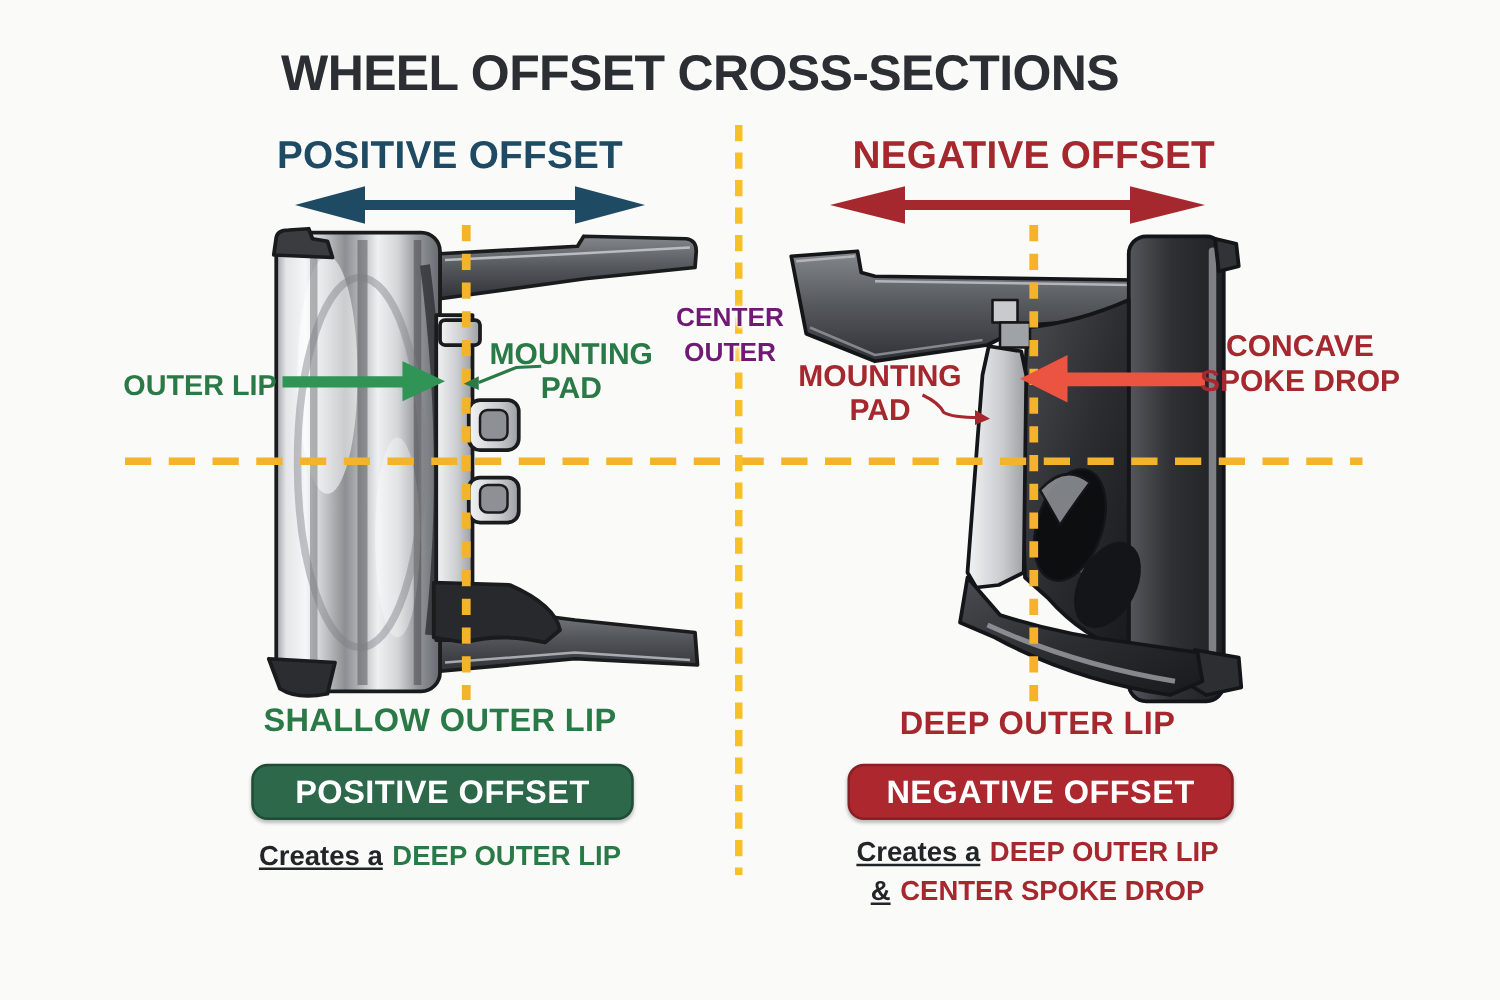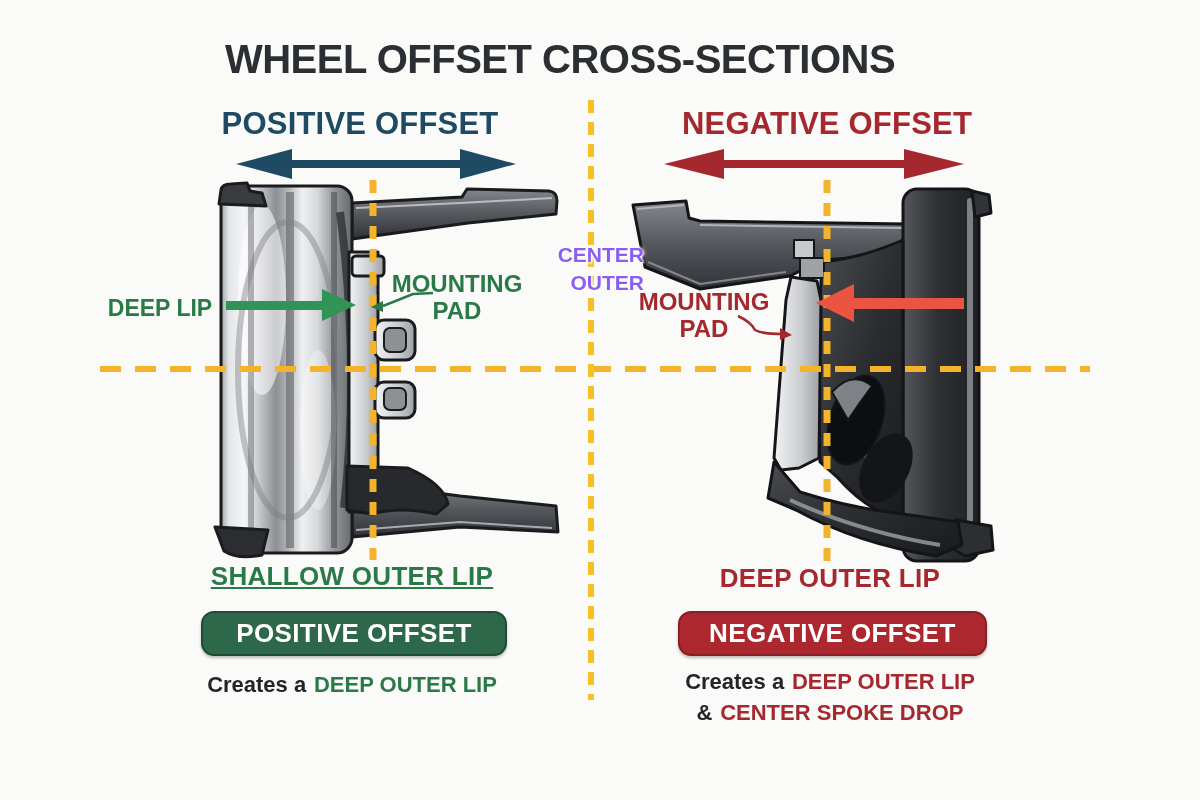--- a/index.html
+++ b/index.html
@@ -8,41 +8,41 @@
     background:var(--background,#fafaf8);
     font-family:"Liberation Sans",sans-serif;
   }
   #scene{position:absolute;left:0;top:0;z-index:1;}
   .t{position:absolute;z-index:2;font-weight:bold;line-height:1.15;}
   .ctr{text-align:center;}
   #title{left:160px;top:36px;width:800px;font-size:40px;letter-spacing:-.5px;color:var(--title-ink);}
   .hdr{top:106px;width:400px;font-size:31px;letter-spacing:.2px;}
   #pos-hdr{left:160px;color:var(--positive-blue);}
   #neg-hdr{left:627px;color:var(--negative-red);}
-  #centerline-label{left:524px;top:241px;width:120px;font-size:21px;line-height:28px;color:#8b5cf6;
-    text-shadow:0 0 3px #fff,0 0 5px #fff,1px 1px 2px #fff,-1px -1px 2px #fff;text-align:right;}
+  #centerline-label{left:524px;top:241px;width:120px;font-size:21px;line-height:28px;color:#701a75;
+    text-shadow:0 0 3px #fff,0 0 5px #fff,1px 1px 2px #fff,-1px -1px 2px #fff;}
   .lab-green{color:var(--green-text);}
   .lab-red{color:var(--negative-red);}
   #outer-lip-label{left:60px;top:295px;width:200px;font-size:23px;}
   #pos-pad-label{left:357px;top:270px;width:200px;font-size:24px;line-height:27px;}
   #neg-pad-label{left:604px;top:288px;width:200px;font-size:24px;line-height:27px;}
   #concave-label{left:890px;top:264px;width:300px;font-size:24px;line-height:28px;}
   .caption{top:562px;width:300px;font-size:26px;letter-spacing:.3px;}
-  #pos-caption{left:202px;text-decoration:underline;}
+  #pos-caption{left:202px;}
   #neg-caption{left:680px;top:564px;}
   .badge{position:absolute;z-index:2;top:611px;height:41px;border-radius:13px;
     display:flex;align-items:center;justify-content:center;
     color:#fff;font-weight:bold;font-size:26px;letter-spacing:.4px;
     box-shadow:0 2px 3px rgba(0,0,0,.25);}
   #pos-badge{left:201px;width:302px;background:var(--green-badge);border:2px solid #1f4c36;}
   #neg-badge{left:678px;width:305px;background:var(--red-badge);border:2px solid #871f25;}
   .result{font-size:22px;line-height:31px;}
   #pos-result{left:152px;top:669px;width:400px;}
   #neg-result{left:655px;top:666px;width:350px;}
-  .result .pre{color:var(--label-ink);margin-right:.35em;}
+  .result .pre{color:var(--label-ink);margin-right:.35em;text-decoration:underline;}
   .result .hi-g{color:var(--green-text);}
   .result .hi-r{color:var(--negative-red);}
 </style>
 </head>
 <body>
 
 <div id="canvas">
 
   <svg id="scene" width="1200" height="800" viewBox="0 0 1200 800">
     <defs>
@@ -179,32 +179,36 @@
   <div class="t ctr" id="title">WHEEL OFFSET CROSS-SECTIONS</div>
 
   <div class="t ctr hdr" id="pos-hdr">POSITIVE OFFSET</div>
   <div class="t ctr hdr" id="neg-hdr">NEGATIVE OFFSET</div>
 
   <div class="t ctr" id="centerline-label">
     <div>CENTER</div>
     <div>OUTER</div>
   </div>
 
-  <div class="t ctr lab-green" id="outer-lip-label">DEEP LIP</div>
+  <div class="t ctr lab-green" id="outer-lip-label">OUTER LIP</div>
 
   <div class="t ctr lab-green" id="pos-pad-label">
     <div>MOUNTING</div>
     <div>PAD</div>
   </div>
 
   <div class="t ctr lab-red" id="neg-pad-label">
     <div>MOUNTING</div>
     <div>PAD</div>
   </div>
 
+  <div class="t ctr lab-red" id="concave-label">
+    <div>CONCAVE</div>
+    <div>SPOKE DROP</div>
+  </div>
 
   <div class="t ctr caption lab-green" id="pos-caption">SHALLOW OUTER LIP</div>
   <div class="t ctr caption lab-red" id="neg-caption">DEEP OUTER LIP</div>
 
   <div class="badge" id="pos-badge">POSITIVE OFFSET</div>
   <div class="badge" id="neg-badge">NEGATIVE OFFSET</div>
 
   <div class="t ctr result" id="pos-result">
     <span class="pre">Creates a</span><span class="hi-g">DEEP OUTER LIP</span>
   </div>

